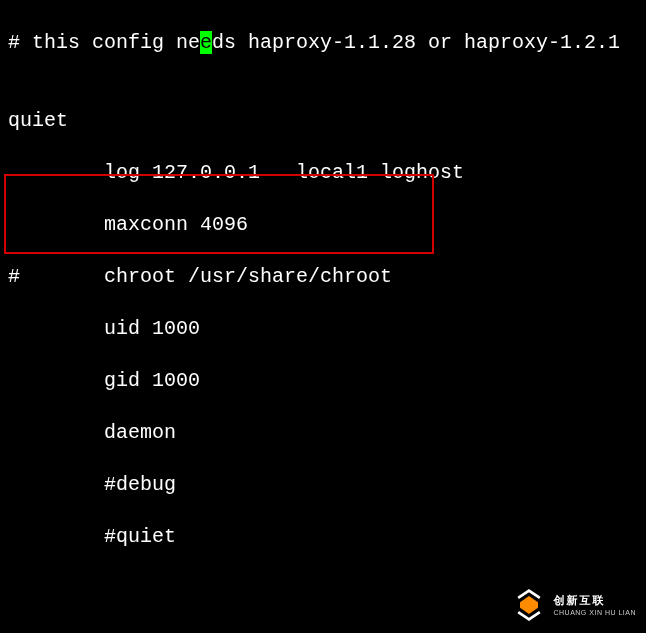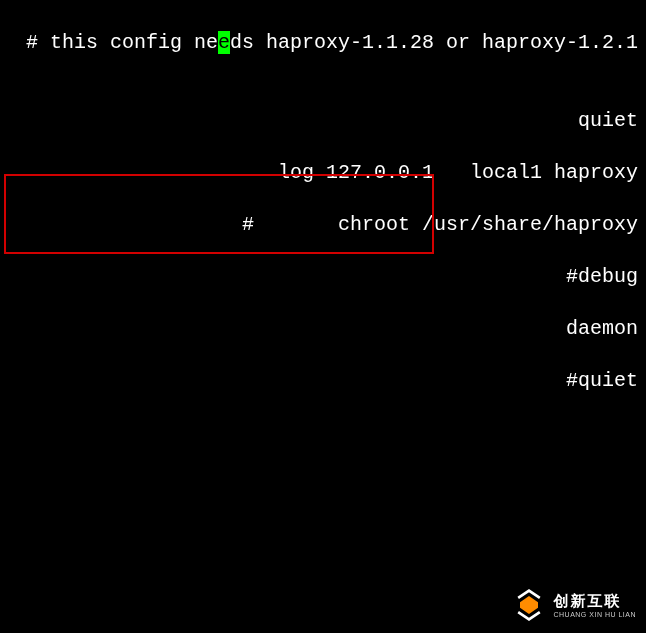--- a/index.html
+++ b/index.html
@@ -17,21 +17,20 @@
       height: 633px;
       overflow: hidden;
       position: relative;
     }
     .terminal {
       padding: 4px 8px;
       white-space: pre;
     }
     .line {
       display: block;
-      text-align: right;
     }
     .cursor-bg {
       background: #00ff00;
       color: #000;
     }
     .highlight-box {
       position: absolute;
       border: 2px solid #d20000;
       background: transparent;
       pointer-events: none;
@@ -51,42 +50,45 @@
     .watermark-icon {
       width: 36px;
       height: 36px;
     }
     .watermark-text {
       display: flex;
       flex-direction: column;
       font-family: "Microsoft YaHei", sans-serif;
     }
     .watermark-cn {
-      font-size: 15px;
+      font-size: 11px;
       font-weight: bold;
       color: #fff;
       letter-spacing: 2px;
     }
     .watermark-en {
       font-size: 7px;
       color: #ccc;
       letter-spacing: 0.5px;
     }
   </style>
 </head>
 <body>
 
 <div class="terminal">
 <span class="line"><span># this config ne</span><span class="cursor-bg">e</span><span>ds haproxy-1.1.28 or haproxy-1.2.1</span></span>
 <span class="line"></span>
 <span class="line">quiet</span>
-<span class="line">        log 127.0.0.1   local1 haproxy</span>
-<span class="line">#       chroot /usr/share/haproxy</span>
+<span class="line">        log 127.0.0.1   local1 loghost</span>
+<span class="line">        maxconn 4096</span>
+<span class="line">#       chroot /usr/share/chroot</span>
+<span class="line">        uid 1000</span>
+<span class="line">        gid 1000</span>
+<span class="line">        daemon</span>
 <span class="line">        #debug</span>
-<span class="line">        daemon</span>
 <span class="line">        #quiet</span>
 <span class="line"></span>
 
 
 
 
 
 
 
 

